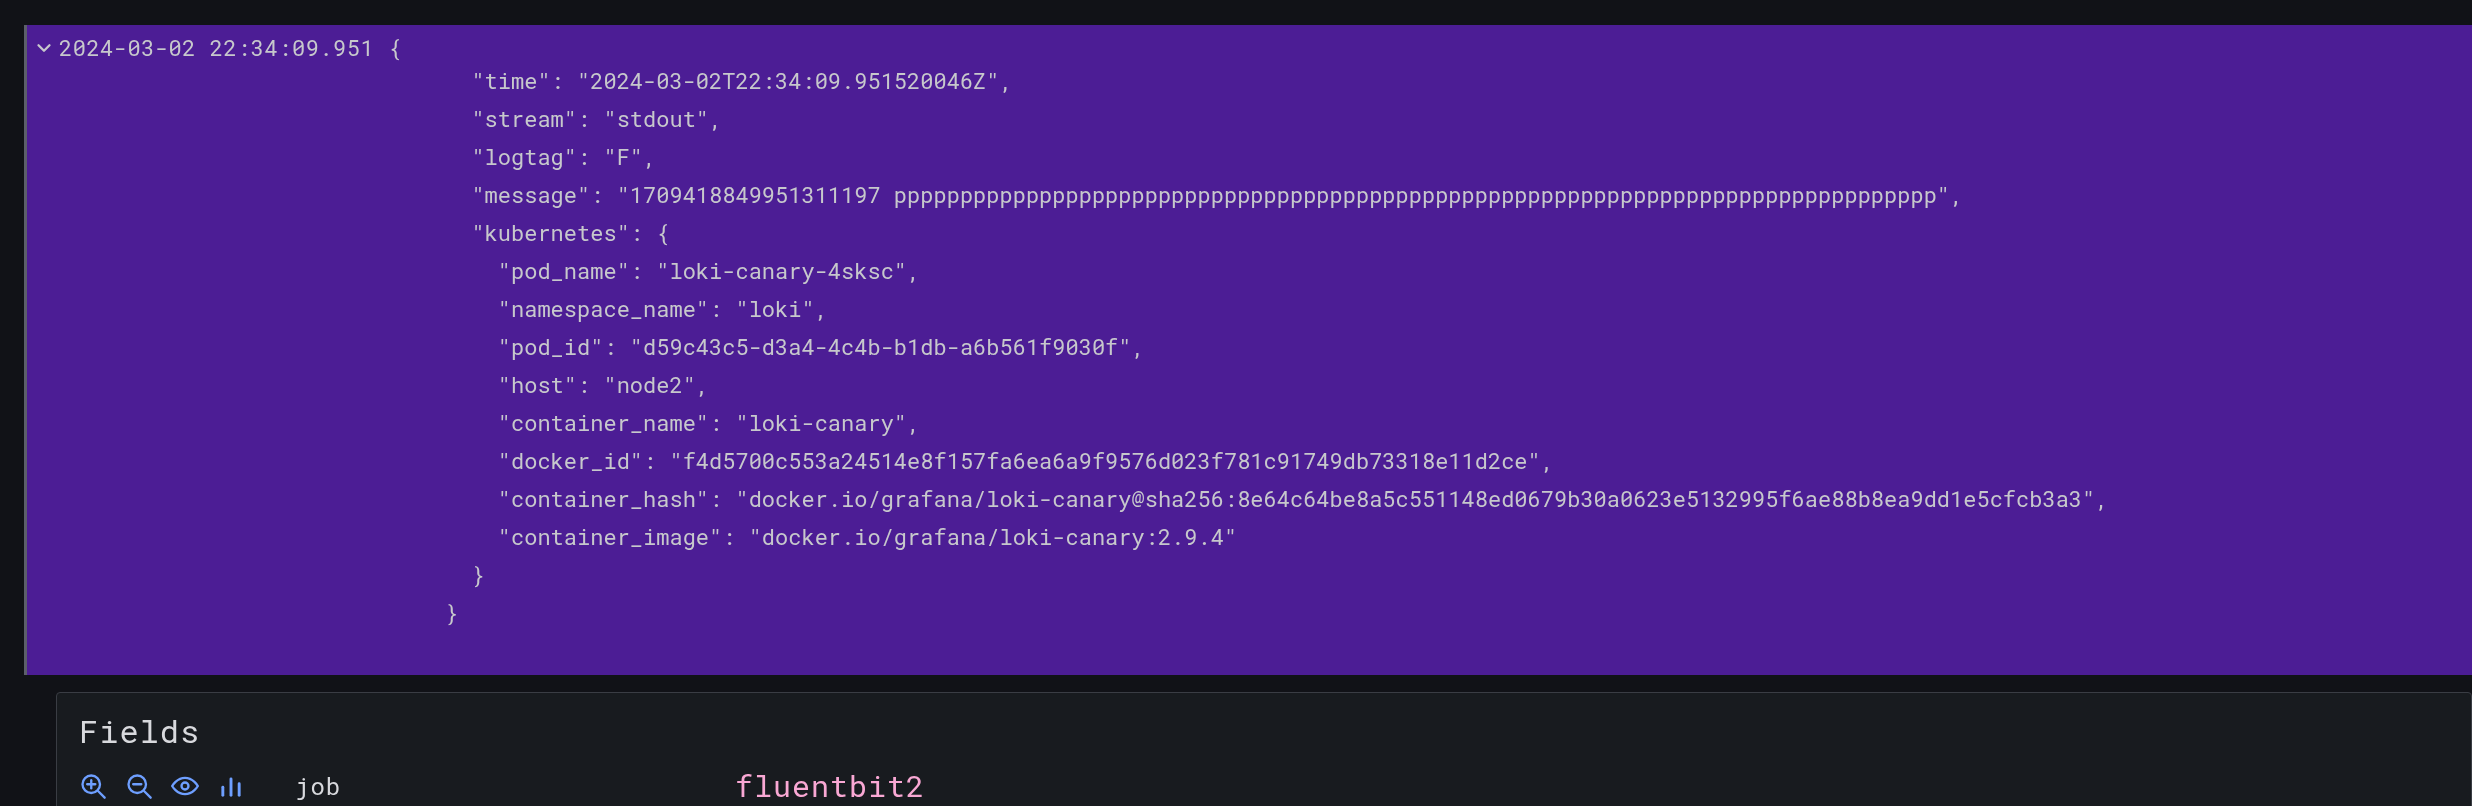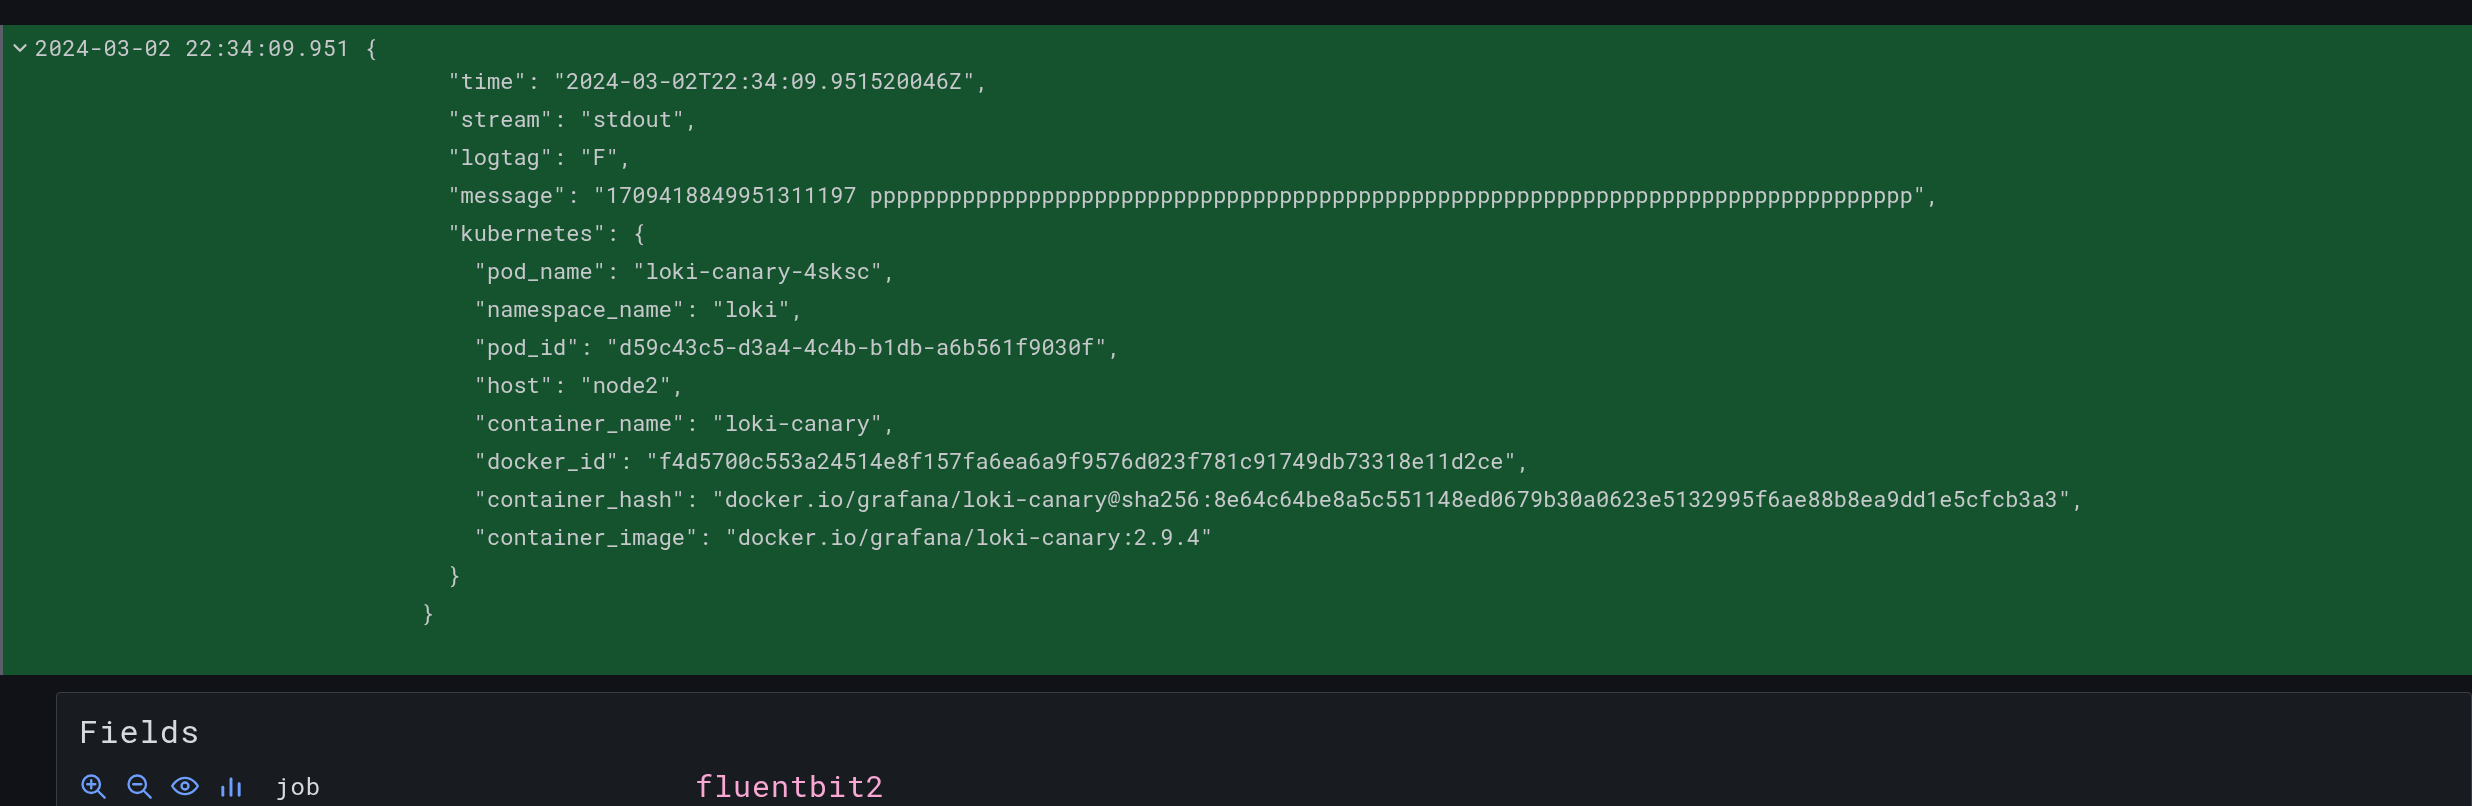--- a/index.html
+++ b/index.html
@@ -13,23 +13,23 @@
     overflow: hidden;
   }
   .outer {
     position: relative;
     width: 100%;
     height: 100%;
     padding-top: 25px;
   }
   .log-panel {
     position: relative;
-    margin-left: 0;
+    margin-left: 24px;
     border-left: 3px solid #5c5f6a;
-    background: #14532d;
+    background: #4c1d95;
     min-height: 650px;
     padding-bottom: 14px;
   }
   .log-header {
     display: flex;
     align-items: flex-start;
     padding: 6px 0 0 6px;
   }
   .caret-icon {
     width: 22px;
@@ -71,20 +71,21 @@
   .fields-title {
     font-family: "Roboto Mono", monospace;
     font-size: 32px;
     color: #d8d9dd;
     letter-spacing: 1px;
     margin-bottom: 14px;
   }
   .fields-row {
     display: flex;
     align-items: center;
+    gap: 20px;
   }
   .action-icons {
     display: flex;
     align-items: center;
     gap: 18px;
   }
   .action-icons .ic {
     width: 28px;
     height: 28px;
     color: #6e9fff;

